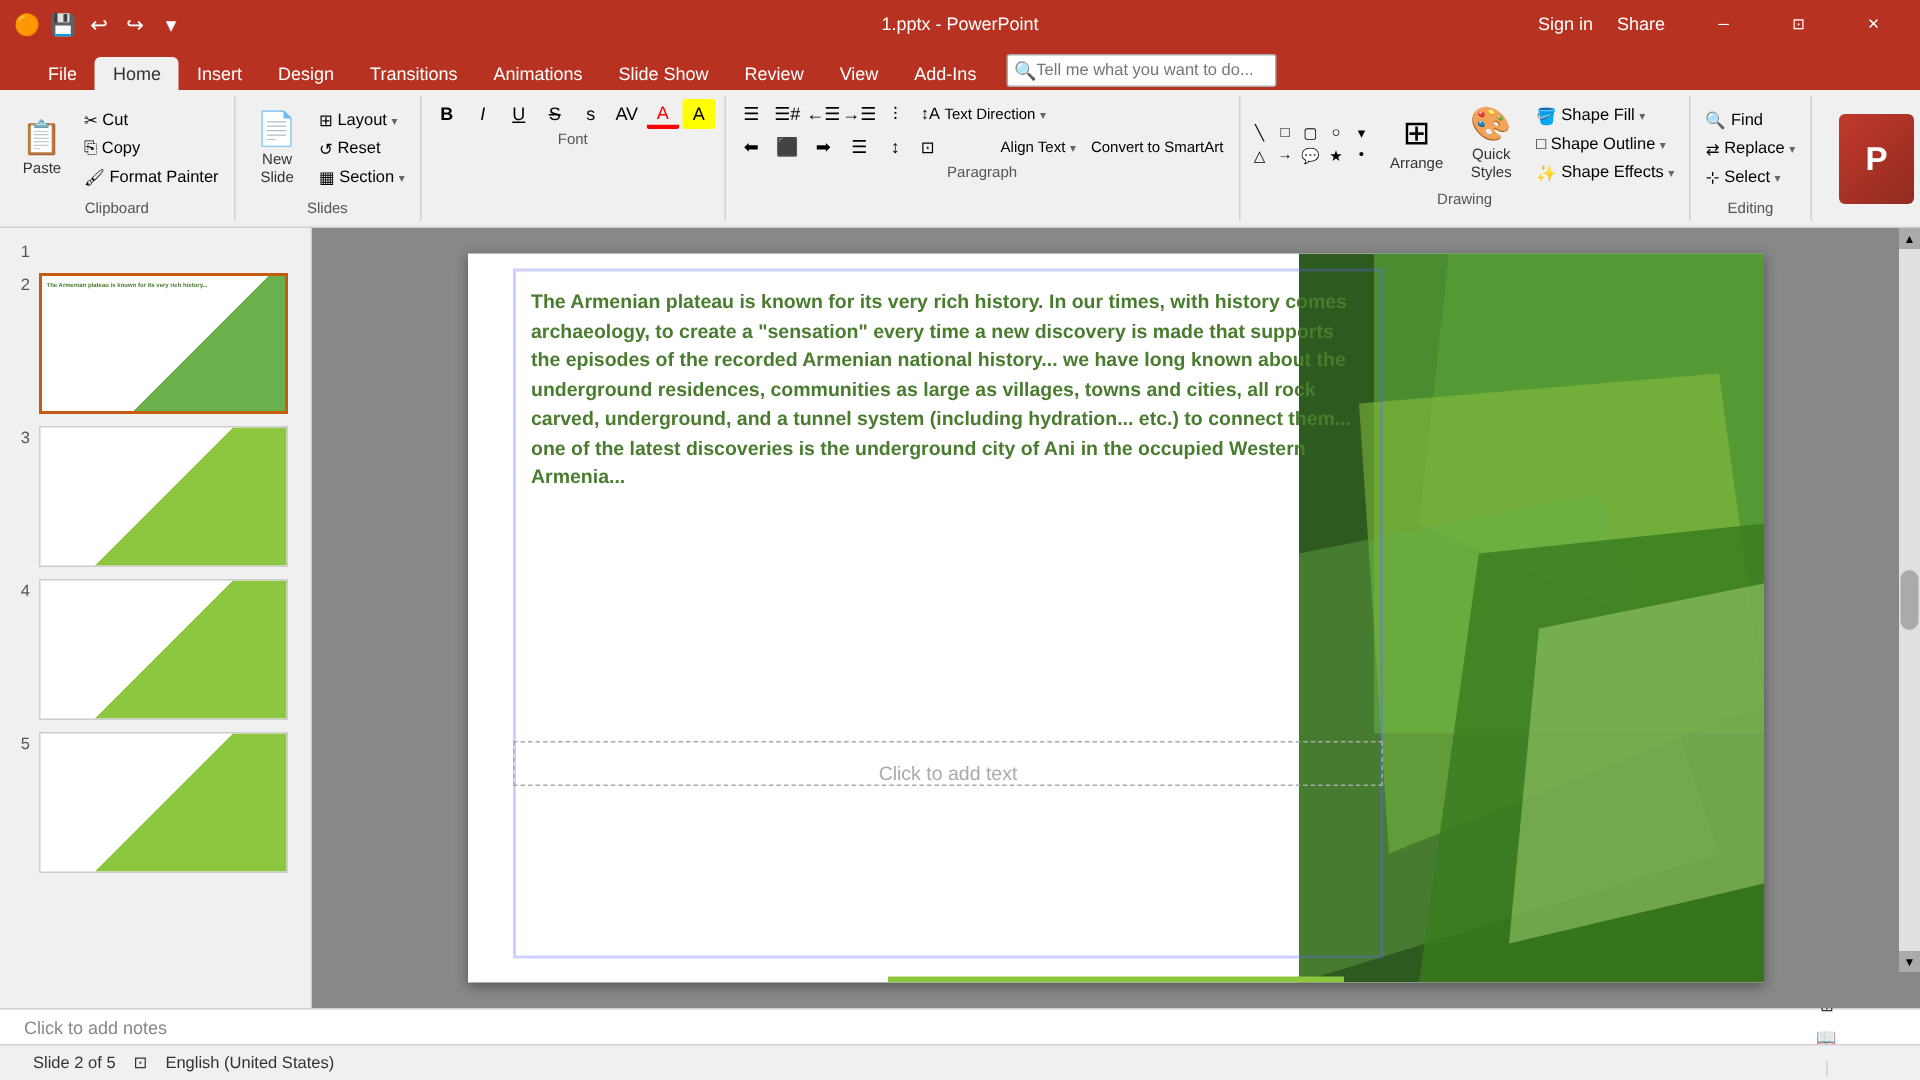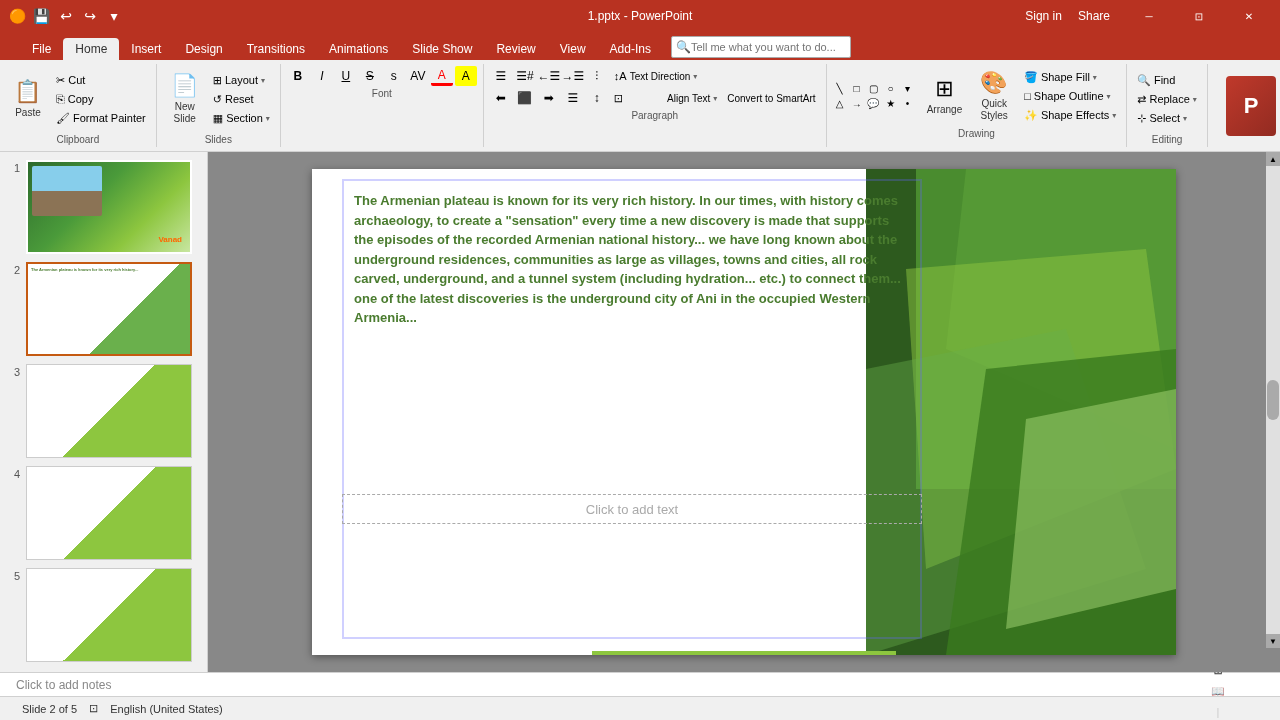--- a/index.html
+++ b/index.html
@@ -228,21 +228,21 @@
       font-family: Arial, sans-serif;
     }
     .click-placeholder {
       position: absolute;
       top: 325px;
       left: 30px;
       width: 580px;
       height: 30px;
       border: 1px dashed #aaa;
       display: flex;
-      align-items: center;
+      align-items: flex-end;
       justify-content: center;
       color: #aaa;
       font-size: 13px;
     }
 
     
     #status-bar {
       height: 24px;
       background: #f0f0f0;
       border-top: 1px solid #d0d0d0;
@@ -567,26 +567,20 @@
     <div style="width:50px;height:60px;background:linear-gradient(135deg,#c0392b,#922b21);border-radius:4px;display:flex;align-items:center;justify-content:center;color:white;font-size:22px;font-weight:bold;">P</div>
   </div>
 </div>
 
 <div id="main">
 
   <div id="slide-panel">
 
     <div class="slide-thumb">
       <div class="slide-num">1</div>
-      <div class="slide-img">
-        <div class="thumb1-bg">
-          <div class="thumb1-img"></div>
-          <div class="thumb1-label">Vanad</div>
-        </div>
-      </div>
     </div>
 
     <div class="slide-thumb">
       <div class="slide-num">2</div>
       <div class="slide-img active">
         <div style="width:100%;height:100%;background:linear-gradient(135deg, white 60%, #6ab04c 60%);">
           <div style="padding:3px;font-size:4px;color:#4a7c2f;line-height:1.3;font-weight:bold;">The Armenian plateau is known for its very rich history...</div>
         </div>
       </div>
     </div>

